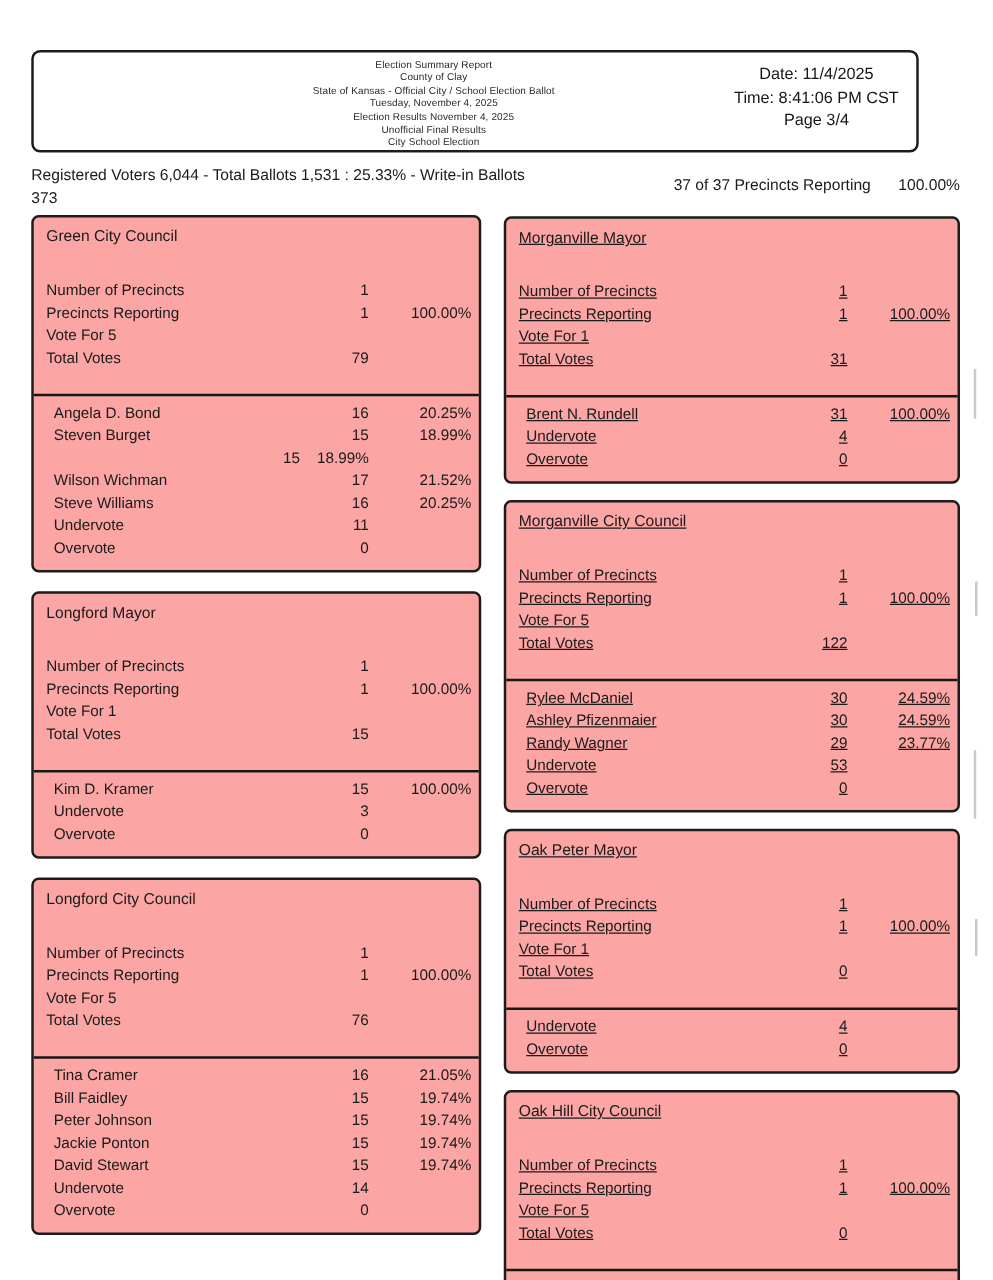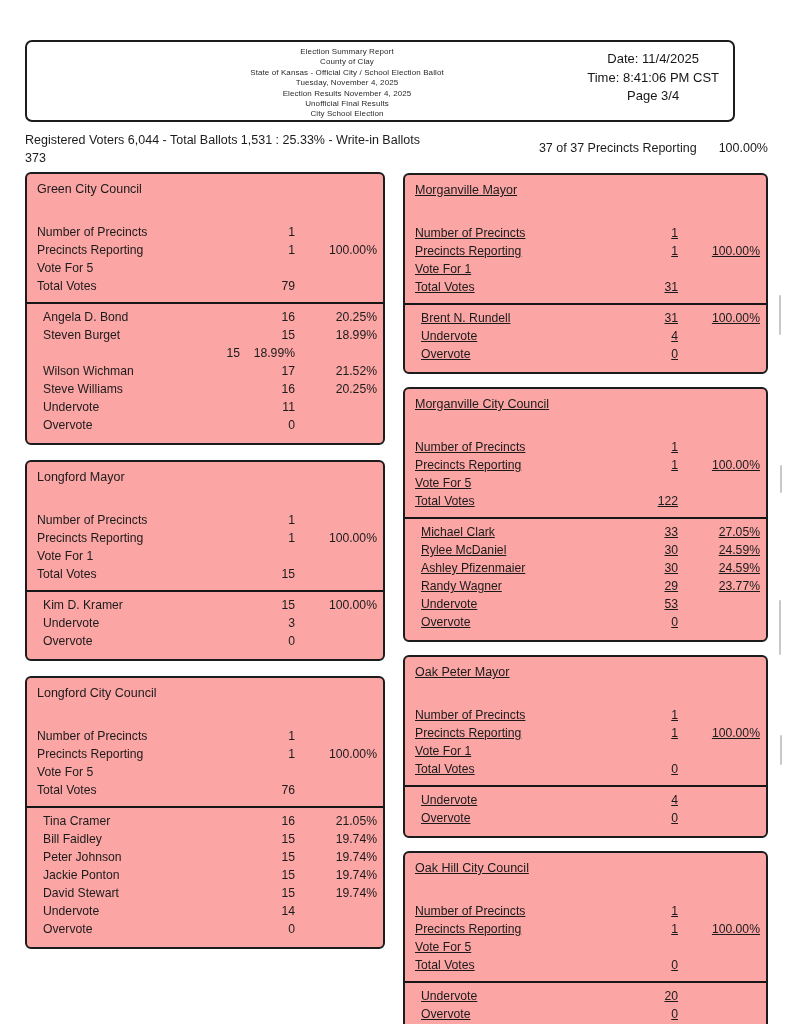--- a/index.html
+++ b/index.html
@@ -68,21 +68,21 @@
     grid-template-columns: 1fr 55px 82px;
     padding: 0 6px 0 10px;
     height: 18px; line-height: 18px;
     font-size: 12.2px;
     white-space: nowrap;
   }
   .row .cell-votes { text-align: right; }
   .row .cell-pct   { text-align: right; }
   .results {
     border-top: 2px solid #161616;
-    margin-top: 7px; padding-top: 4px;
+    margin-top: 20px; padding-top: 4px;
   }
   .results .row { padding-left: 16px; }
 
   
   .artifact {
     position: absolute; width: 2px; background: #c8c8c8;
     border-radius: 1px;
   }
 </style>
 </head>
@@ -345,25 +345,20 @@
               <span class="cell-pct"></span>
             </div>
             <div class="row">
               <span class="cell-name">Total Votes</span>
               <span class="cell-votes">122</span>
               <span class="cell-pct"></span>
             </div>
           </div>
           <div class="results">
             <div class="row">
-              <span class="cell-name">Michael Clark</span>
-              <span class="cell-votes">33</span>
-              <span class="cell-pct">27.05%</span>
-            </div>
-            <div class="row">
               <span class="cell-name">Rylee McDaniel</span>
               <span class="cell-votes">30</span>
               <span class="cell-pct">24.59%</span>
             </div>
             <div class="row">
               <span class="cell-name">Ashley Pfizenmaier</span>
               <span class="cell-votes">30</span>
               <span class="cell-pct">24.59%</span>
             </div>
             <div class="row">

